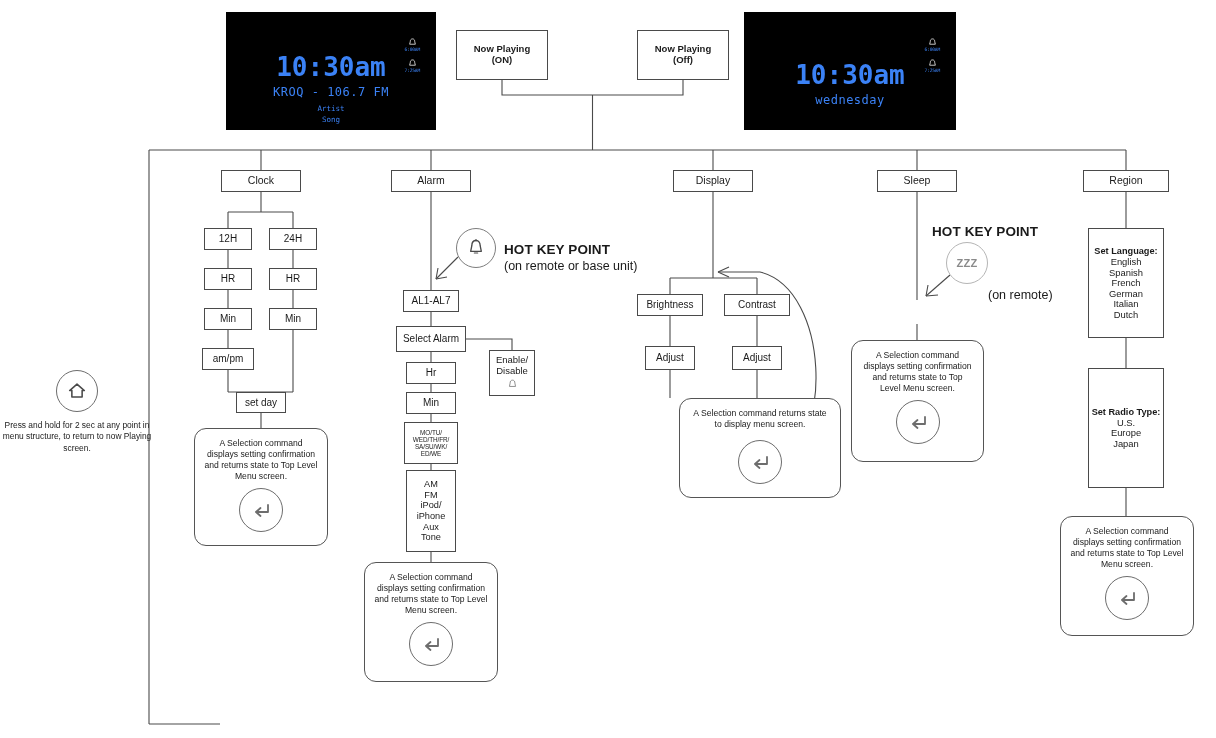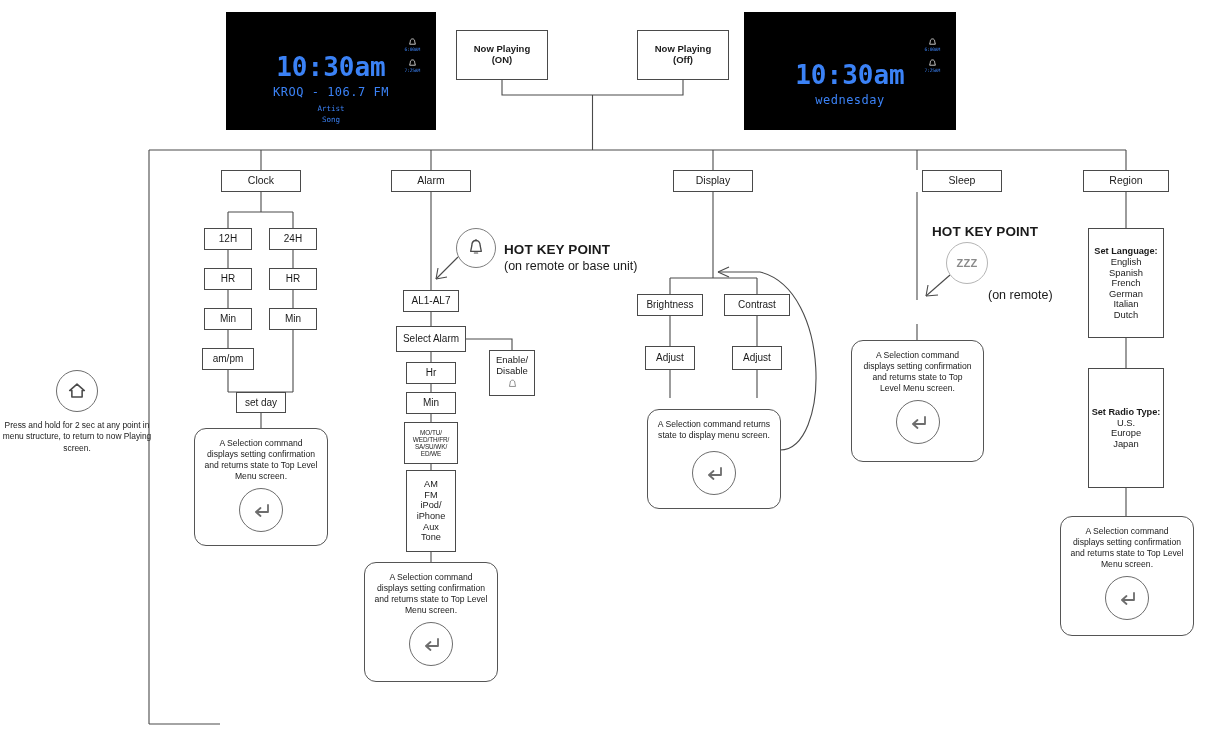--- a/index.html
+++ b/index.html
@@ -279,21 +279,21 @@
 
   <div class="node menu-node" style="left:221px;top:170px;width:80px;height:22px;">
     <span>Clock</span>
   </div>
   <div class="node menu-node" style="left:391px;top:170px;width:80px;height:22px;">
     <span>Alarm</span>
   </div>
   <div class="node menu-node" style="left:673px;top:170px;width:80px;height:22px;">
     <span>Display</span>
   </div>
-  <div class="node menu-node" style="left:922px;top:170px;width:80px;height:22px;text-align:right;">
+  <div class="node menu-node" style="left:877px;top:170px;width:80px;height:22px;text-align:right;">
     <span>Sleep</span>
   </div>
   <div class="node menu-node" style="left:1083px;top:170px;width:86px;height:22px;">
     <span>Region</span>
   </div>
 
   <div class="home-note" style="left:2px;top:370px;">
     <div class="home-circle">
       <svg width="22" height="22" viewBox="0 0 24 24">
         <path d="M12 4.5 L20 11.5 L17.6 11.5 L17.6 18.5 L6.4 18.5 L6.4 11.5 L4 11.5 Z" fill="none" stroke="#4a4a4a" stroke-width="1.7" stroke-linejoin="round"></path>
@@ -397,21 +397,21 @@
   <div class="node small-node" style="left:724px;top:294px;width:66px;height:22px;">
     <span>Contrast</span>
   </div>
   <div class="node small-node" style="left:645px;top:346px;width:50px;height:24px;">
     <span>Adjust</span>
   </div>
   <div class="node small-node" style="left:732px;top:346px;width:50px;height:24px;">
     <span>Adjust</span>
   </div>
 
-  <div class="callout" style="left:647px;top:398px;width:134px;height:100px;margin-top:11px;">
+  <div class="callout" style="left:679px;top:398px;width:162px;height:100px;">
     <div class="txt">A Selection command returns state to display menu screen.</div>
     <div class="enter-circle" style="margin-top:10px;">
       <svg width="24" height="24" viewBox="0 0 24 24">
         <path d="M19 7 L19 14 L7.5 14" fill="none" stroke="#6d6d6d" stroke-width="1.8" stroke-linecap="round" stroke-linejoin="round"></path>
         <path d="M11.5 10 L7 14 L11.5 18" fill="none" stroke="#6d6d6d" stroke-width="1.8" stroke-linecap="round" stroke-linejoin="round"></path>
       </svg>
     </div>
   </div>
 
   <div class="hotkey-circle" style="left:946px;top:242px;width:40px;height:40px;border-color:#b5b5b5;">

